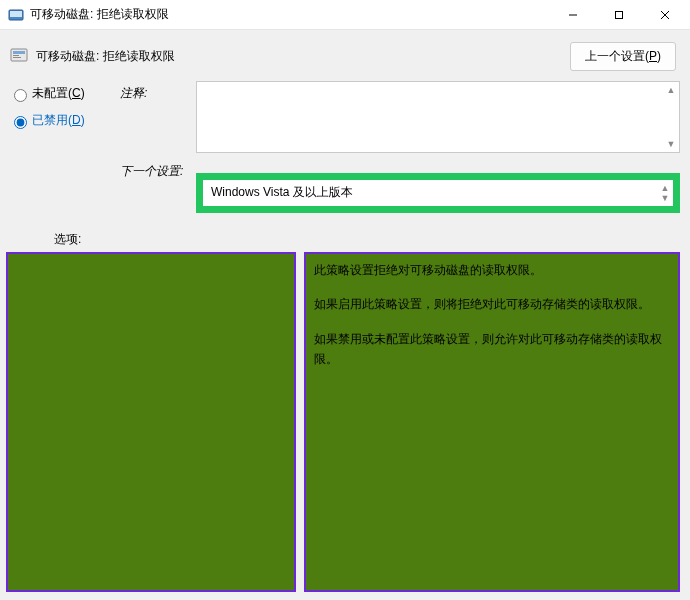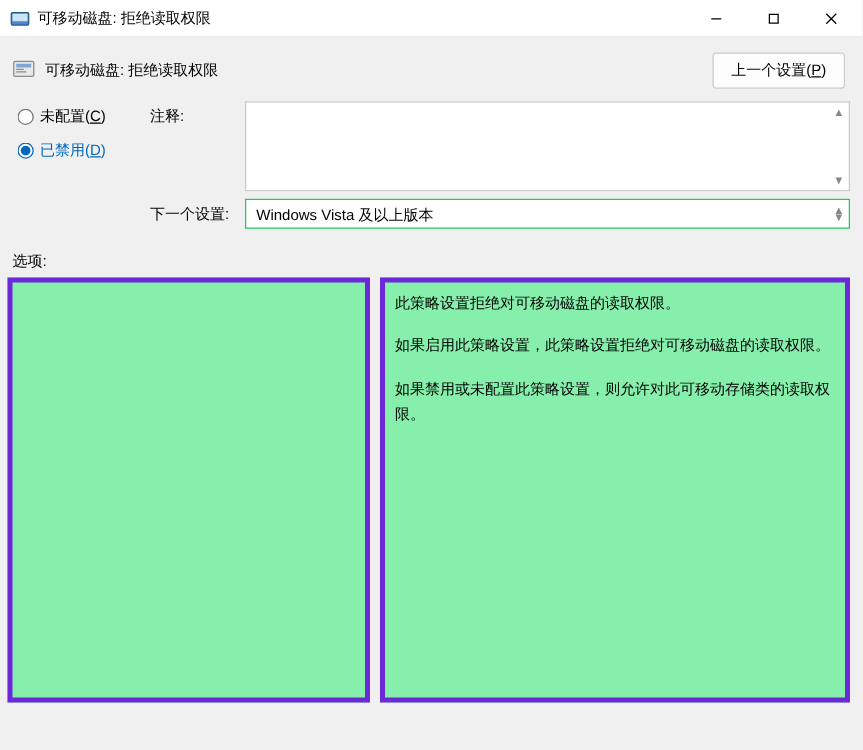--- a/index.html
+++ b/index.html
@@ -63,42 +63,43 @@
       grid-template-rows: auto auto auto;
       padding: 0 10px 0 14px;
       column-gap: 6px;
     }
     .radios {
       grid-column: 1; grid-row: 1 / span 3;
       display: flex; flex-direction: column;
       gap: 10px;
       padding-top: 4px;
     }
-    .radio-opt { display: flex; align-items: center; gap: 5px; cursor: default; }
+    .radio-opt { display: flex; align-items: flex-end; gap: 5px; cursor: default; }
     .radio-opt input[type=radio] { width: 13px; height: 13px; accent-color: #0067c0; }
     .radio-opt .mnemonic { text-decoration: underline; }
     .radio-opt.selected { color: #0067c0; }
     .lbl {
       grid-column: 2;
       font-size: 12px;
       padding-top: 4px;
+      font-style: italic;
     }
     .comment-box {
       grid-column: 3; grid-row: 1;
       height: 72px;
       background: #fff;
       border: 1px solid #c9c9c9;
       position: relative;
     }
     .platform-box {
       grid-column: 3; grid-row: 2;
-      margin-top: 6px;
-      height: 24px;
+      margin-top: 20px;
+      height: 40px;
       background: #fff;
-      border: 1px solid #22c55e;
+      border: 7px solid #22c55e;
       padding: 4px 16px 4px 8px;
       position: relative;
       font-size: 12px;
     }
     .scroll-arrow {
       position: absolute;
       right: 2px;
       width: 12px; height: 12px;
       color: #888;
       font-size: 9px;
@@ -106,31 +107,32 @@
       cursor: default;
     }
     .scroll-arrow.up { top: 2px; }
     .scroll-arrow.down { bottom: 2px; }
     
     .panes-labels {
       display: grid;
       grid-template-columns: 290px 1fr;
       column-gap: 8px;
       padding: 18px 12px 4px 10px;
+      margin-left: 44px;
     }
     .panes {
       display: grid;
       grid-template-columns: 290px 1fr;
       column-gap: 8px;
       padding: 0 10px 0 6px;
       height: 340px;
     }
     .pane {
-      background: #86efac;
-      border: 4px solid #6d28d9;
+      background: #4d7c0f;
+      border: 2px solid #6d28d9;
       overflow: auto;
       padding: 6px 8px;
       font-size: 12px;
       line-height: 1.7;
     }
     .pane.options { padding: 0; }
     .help-p { margin-bottom: 14px; }
   </style>
 </head>
 <body>
@@ -205,16 +207,16 @@
 </div>
 
 <div class="panes-labels">
   <div>选项:</div>
 </div>
 
 <div class="panes">
   <div class="pane options"></div>
   <div class="pane">
     <div class="help-p">此策略设置拒绝对可移动磁盘的读取权限。</div>
-    <div class="help-p">如果启用此策略设置，此策略设置拒绝对可移动磁盘的读取权限。</div>
+    <div class="help-p">如果启用此策略设置，则将拒绝对此可移动存储类的读取权限。</div>
     <div class="help-p">如果禁用或未配置此策略设置，则允许对此可移动存储类的读取权限。</div>
   </div>
 </div>
 
 </body></html>

